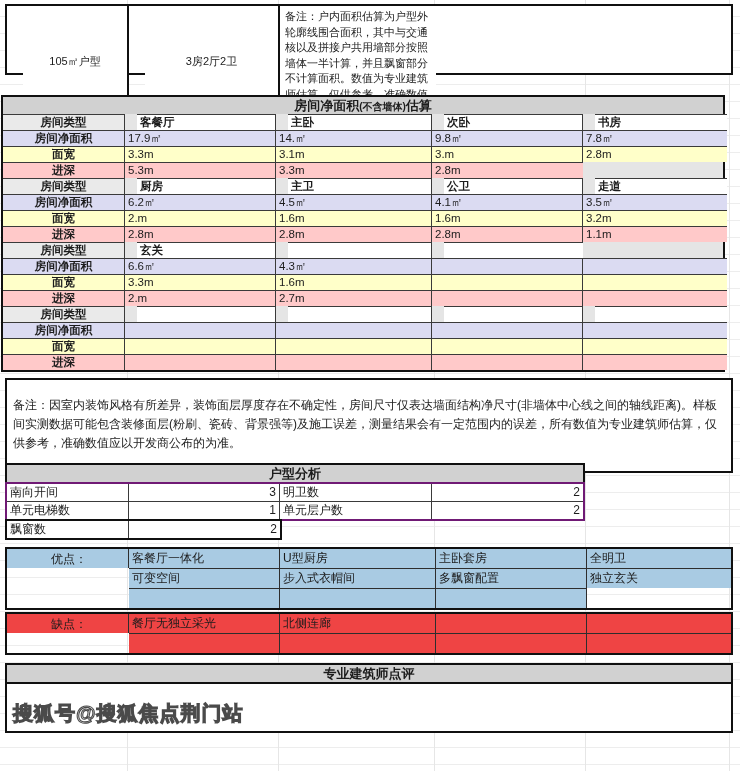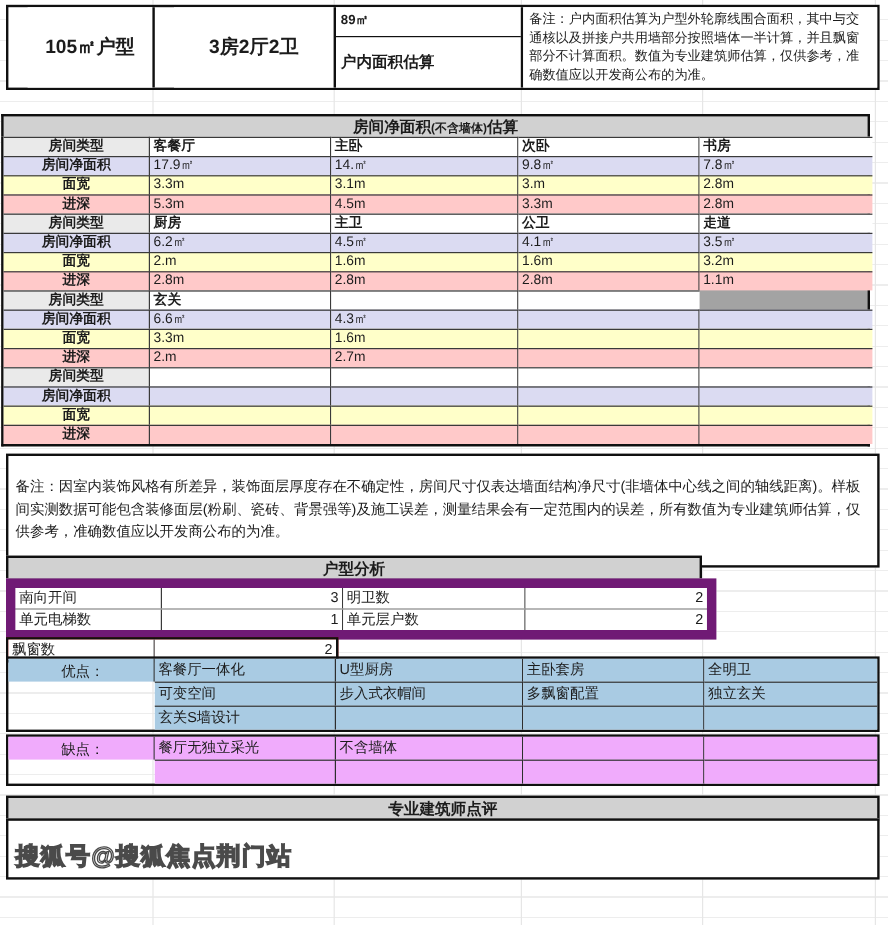--- a/index.html
+++ b/index.html
@@ -20,67 +20,67 @@
 
   section{ position:absolute; z-index:1; }
   .box{ border:2px solid #101010; background:#fff; }
   .titlebar{ background:#d1d1d1; font-weight:bold; text-align:center; font-size:13px; height:17px; line-height:17px; border:2px solid #101010; }
   .titlebar .small{ font-size:10px; }
 
   
   .hdr{ top:4px; left:5px; width:724px; height:67px; display:grid; grid-template-columns:122px 151px 156px 295px; }
   .hdr > div{ border-right:2px solid #101010; background:#fff; }
   .hdr > div:last-child{ border-right:none; }
-  .hcell{ display:flex; align-items:center; justify-content:center; font-weight:bold; font-size:16px;margin-left:16px; }
+  .hcell{ display:flex; align-items:center; justify-content:center; font-weight:normal; font-size:11px;margin-left:16px; }
   .hsplit{ display:flex; flex-direction:column; }
   .hsplit .top{ height:21px; border-bottom:1px solid #101010; font-size:11px; font-weight:bold; padding:3px 0 0 4px; }
   .hsplit .bot{ flex:1; display:flex; align-items:center; padding-left:4px; font-weight:bold; font-size:13px; }
   .hnote{ font-size:11px; line-height:15.5px; padding:3px 5px 0 5px; }
 
   
   .atable{ top:95px; left:1px; width:724px; }
   .atable .titlebar{ border-bottom:none; }
-  .t-body{ border:2px solid #101010; border-top:none; background:#a3a3a3; }
+  .t-body{ border:2px solid #101010; border-top:none; background:#e5e5e5; }
   .t-row{ display:grid; grid-template-columns:122px 151px 156px 151px 144px; height:16px; }
   .t-row > div{ border-top:1px solid #3a3a3a; border-right:1px solid #3a3a3a; font-size:11.5px; line-height:15px; padding-left:3px; overflow:hidden; white-space:nowrap; background:#fff; }
   .t-row > div:last-child{ border-right:none; }
   .t-row .lbl{ text-align:center; font-weight:bold; padding-left:0; }
   .r-type .lbl{ background:#eaeaea; }
-  .r-type .c{ font-weight:bold; }
+  .r-type .c{ font-weight:bold;margin-left:12px; }
   .r-area > div{ background:#dbdbf2; }
   .r-width > div{ background:#ffffc9; }
   .r-depth > div{ background:#ffc9c9; }
 
   
   .noteb{ top:378px; left:5px; width:712px; height:59px; padding:16px 6px; font-size:12px; line-height:19px; }
 
   
   .antable{ top:463px; left:5px; }
   .an-title{ width:576px; }
-  .an-rows{ width:576px; margin-top:-2px; border:8px solid #701a75; background:#fff; }
+  .an-rows{ width:576px; margin-top:-2px; border:2px solid #701a75; background:#fff; }
   .an-row{ display:grid; grid-template-columns:122px 151px 152px 151px; height:17px; }
   .an-row + .an-row{ border-top:1px solid #3a3a3a; }
   .an-row > div{ border-right:1px solid #3a3a3a; font-size:12px; line-height:16px; padding:0 3px; background:#fff; }
   .an-row > div:last-child{ border-right:none; }
   .an-val{ text-align:right; }
   .an-row3{ width:273px; margin-top:-2px; border:2px solid #101010; background:#b91c1c; display:grid; grid-template-columns:122px 151px; height:17px; }
   .an-row3 > div{ font-size:12px; line-height:16px; padding:0 3px; background:#fff; }
   .an-row3 > div:first-child{ border-right:1px solid #3a3a3a; }
 
   
   .pc{ left:5px; display:grid; grid-template-columns:122px 151px 156px 151px 144px; border:2px solid #101010; }
   .pc > div{ border-top:1px solid #2e2e2e; border-right:1px solid #2e2e2e; font-size:12px; font-weight:normal; line-height:18px; height:19px; padding-left:3px; overflow:hidden; white-space:nowrap; }
   .pc > div:nth-child(-n+5){ border-top:none; }
   .pc > div:nth-child(4n+1):not(.pclabel){ border-right:none; }
   .pclabel{ grid-column:1; display:flex; align-items:center; justify-content:center; padding-left:0; font-size:13px; }
   .pros{ top:547px; }
   .pros > div{ background:#a9cbe3; }
   .pros .pclabel{ grid-row:1/4; }
   .cons{ top:612px; }
-  .cons > div{ background:#f0abfc; }
+  .cons > div{ background:#ef4444; }
   .cons .pclabel{ grid-row:1/3; }
 
   
   .review{ top:663px; left:5px; width:728px; }
   .review .titlebar{ width:724px; }
   .rev-box{ width:712px; margin-top:-2px; border:2px solid #101010; background:#fff; padding:15px 6px 4px 6px; }
   .rev-text{ font-size:12.5px; line-height:19px; }
   .watermark{ margin-top:1px; font-size:20px; font-weight:bold; letter-spacing:1px; color:#5d5d5d; }
   @supports (-webkit-text-stroke: 1px black){
     .watermark{ color:#f2f2f2; -webkit-text-stroke:1.1px #4a4a4a; }
@@ -91,24 +91,20 @@
 
 <div class="vline" style="left:127px"></div>
 <div class="vline" style="left:278px"></div>
 <div class="vline" style="left:434px"></div>
 <div class="vline" style="left:585px"></div>
 <div class="vline" style="left:729px"></div>
 
 <section class="hdr box">
   <div class="hcell">105㎡户型</div>
   <div class="hcell">3房2厅2卫</div>
-  <div class="hsplit">
-    <div class="top">89㎡</div>
-    <div class="bot">户内面积估算</div>
-  </div>
   <div class="hnote">备注：户内面积估算为户型外轮廓线围合面积，其中与交通核以及拼接户共用墙部分按照墙体一半计算，并且飘窗部分不计算面积。数值为专业建筑师估算，仅供参考，准确数值应以开发商公布的为准。</div>
 </section>
 
 <section class="atable">
   <div class="titlebar">
     <span>房间净面积</span><span class="small">(不含墙体)</span><span>估算</span>
   </div>
   <div class="t-body">
 
     <div class="t-row r-type">
@@ -128,21 +124,20 @@
     <div class="t-row r-width">
         <div class="lbl">面宽</div>
         <div class="c">3.3m</div>
         <div class="c">3.1m</div>
         <div class="c">3.m</div>
         <div class="c">2.8m</div>
       </div>
     <div class="t-row r-depth">
         <div class="lbl">进深</div>
         <div class="c">5.3m</div>
-        <div class="c">4.5m</div>
         <div class="c">3.3m</div>
         <div class="c">2.8m</div>
       </div>
 
     <div class="t-row r-type">
         <div class="lbl">房间类型</div>
         <div class="c">厨房</div>
         <div class="c">主卫</div>
         <div class="c">公卫</div>
         <div class="c">走道</div>
@@ -255,30 +250,29 @@
 <section class="pc pros">
   <div class="pclabel">优点：</div>
   <div>客餐厅一体化</div>
   <div>U型厨房</div>
   <div>主卧套房</div>
   <div>全明卫</div>
   <div>可变空间</div>
   <div>步入式衣帽间</div>
   <div>多飘窗配置</div>
   <div>独立玄关</div>
-  <div>玄关S墙设计</div>
   <div></div>
   <div></div>
   <div></div>
 </section>
 
 <section class="pc cons">
   <div class="pclabel">缺点：</div>
   <div>餐厅无独立采光</div>
-  <div>不含墙体</div>
+  <div>北侧连廊</div>
   <div></div>
   <div></div>
   <div></div>
   <div></div>
   <div></div>
   <div></div>
 </section>
 
 <section class="review">
   <div class="titlebar">专业建筑师点评</div>

